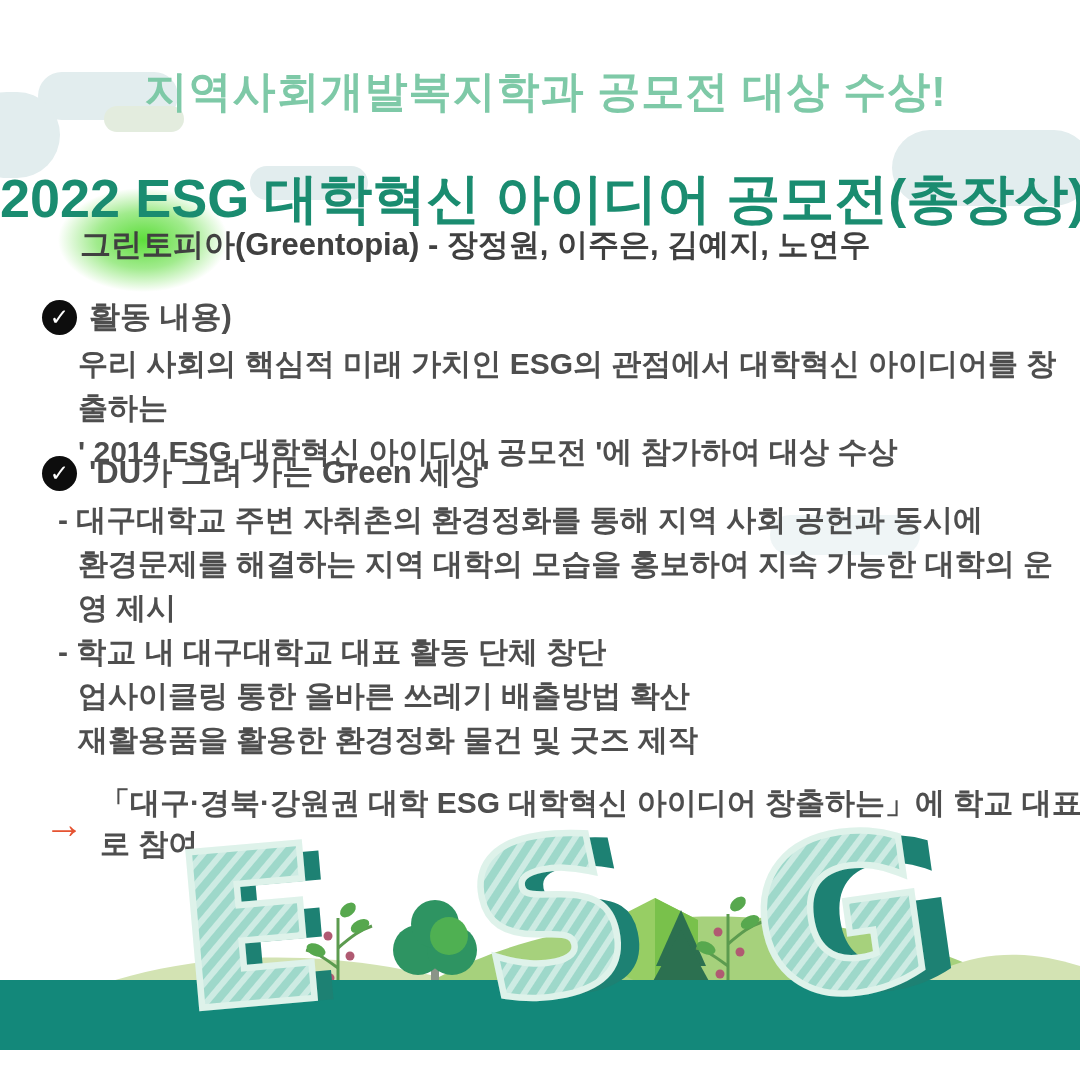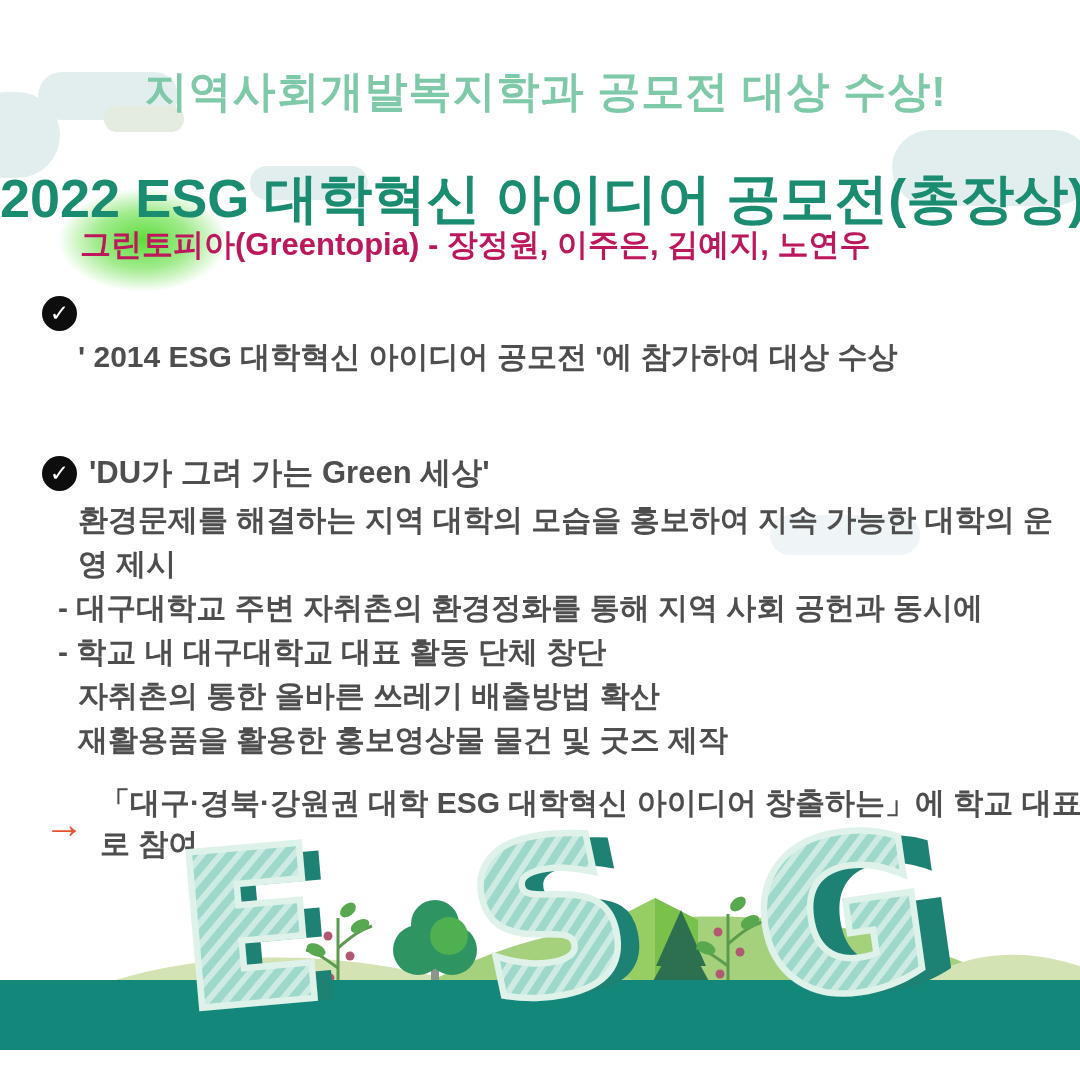--- a/index.html
+++ b/index.html
@@ -20,21 +20,21 @@
     font-size:54px;font-weight:800;letter-spacing:0px;color:#1a8c70;z-index:2;margin-top:48px;
   }
   
   .glow{
     position:absolute;left:58px;top:188px;width:170px;height:104px;z-index:1;
     background:radial-gradient(closest-side, rgba(84,219,48,0.95), rgba(84,219,48,0.55) 55%, rgba(84,219,48,0) 100%);
     border-radius:50%;
   }
   .team-line{
     position:absolute;left:80px;top:224px;z-index:2;
-    font-size:31px;font-weight:700;color:#be185d;
+    font-size:31px;font-weight:700;color:#404040;
   }
   
   .section{position:absolute;left:42px;right:30px;z-index:2;color:#4e4e4e;}
   .section .head{display:flex;align-items:center;gap:12px;font-size:31px;font-weight:700;}
   .check{
     width:35px;height:35px;border-radius:50%;background:#0d0d0d;color:#ffffff;
     display:flex;align-items:center;justify-content:center;
     font-size:23px;font-weight:800;flex:0 0 auto;
   }
   .sec-lines{margin:4px 0 0 0;font-size:30px;font-weight:600;line-height:44px;}
@@ -65,37 +65,39 @@
   <div class="title2">2022 ESG 대학혁신 아이디어 공모전(총장상)</div>
 
   <div class="glow"></div>
   <div class="team-line">
     <span>그린토피아</span><span>(Greentopia) - 장정원, 이주은, 김예지, 노연우</span>
   </div>
 
   <div class="section" style="top:296px;">
     <div class="head">
       <span class="check">✓</span>
+      <span>활동 내용)</span>
     </div>
     <div class="sec-lines">
+      <div class="ln">우리 사회의 핵심적 미래 가치인 ESG의 관점에서 대학혁신 아이디어를 창출하는</div>
       <div class="ln">' 2014 ESG 대학혁신 아이디어 공모전 '에 참가하여 대상 수상</div>
     </div>
   </div>
 
   <div class="section" style="top:452px;">
     <div class="head">
       <span class="check">✓</span>
       <span>'DU가 그려 가는 Green 세상'</span>
     </div>
     <div class="sec-lines">
+      <div class="ln dash">- 대구대학교 주변 자취촌의 환경정화를 통해 지역 사회 공헌과 동시에</div>
       <div class="ln">환경문제를 해결하는 지역 대학의 모습을 홍보하여 지속 가능한 대학의 운영 제시</div>
-      <div class="ln dash">- 대구대학교 주변 자취촌의 환경정화를 통해 지역 사회 공헌과 동시에</div>
       <div class="ln dash">- 학교 내 대구대학교 대표 활동 단체 창단</div>
-      <div class="ln">자취촌의 통한 올바른 쓰레기 배출방법 확산</div>
-      <div class="ln">재활용품을 활용한 홍보영상물 물건 및 굿즈 제작</div>
+      <div class="ln">업사이클링 통한 올바른 쓰레기 배출방법 확산</div>
+      <div class="ln">재활용품을 활용한 환경정화 물건 및 굿즈 제작</div>
     </div>
   </div>
 
   <div class="note">
     <span class="arrow">→</span>
     <span>「대구·경북·강원권 대학 ESG 대학혁신 아이디어 창출하는」에 학교 대표로 참여</span>
   </div>
 
   <svg class="scene" viewBox="0 0 1080 232" aria-hidden="true">
     <defs>

